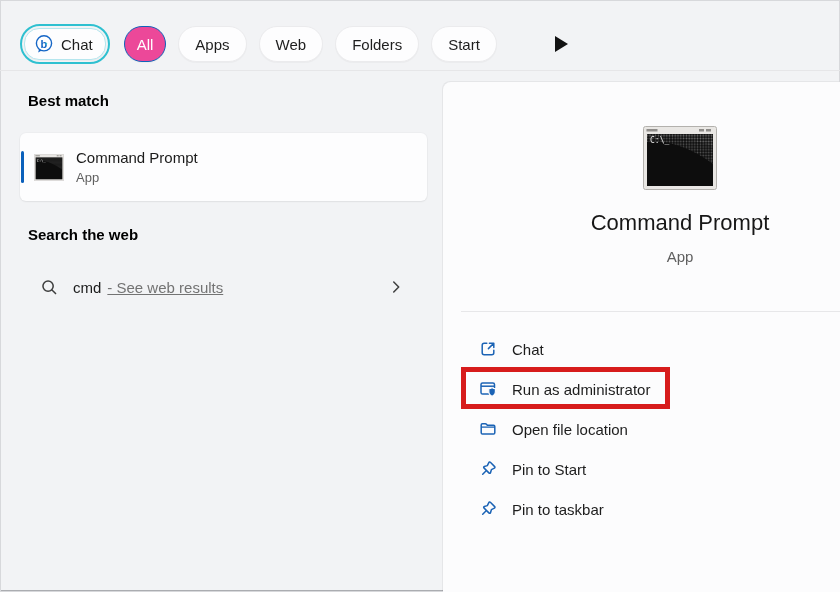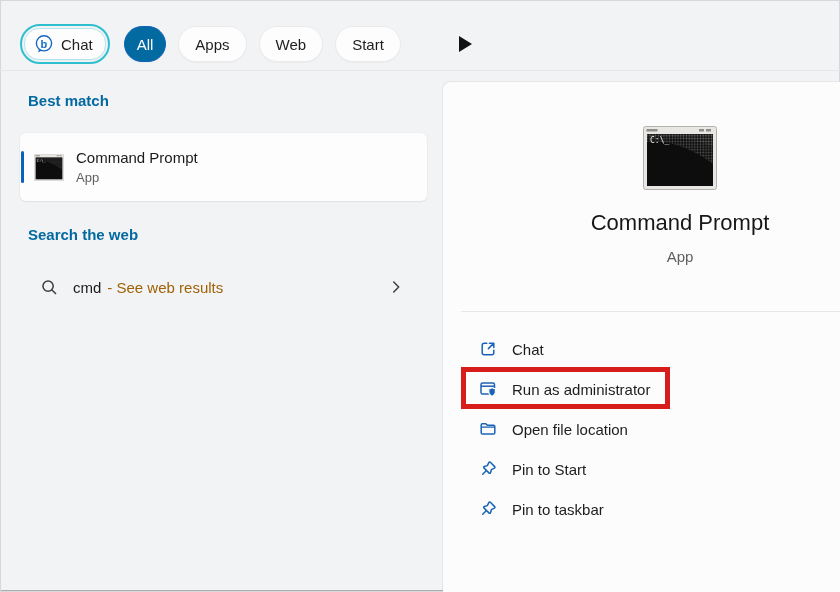--- a/index.html
+++ b/index.html
@@ -7,42 +7,42 @@
   #app{position:relative;width:840px;height:592px;background:#f2f3f5;overflow:hidden;
        box-shadow:inset 0 0 0 1px #d7d8db, inset 0 -2px 0 #abadb1;}
 
   
   .topbar{position:absolute;left:0;top:0;width:840px;height:71px;
           border-bottom:1px solid #e6e6e8;box-sizing:border-box;}
   .chips{position:absolute;left:20px;top:25px;right:0;height:38px;display:flex;align-items:center;gap:12px;}
   .chip{display:inline-flex;align-items:center;gap:7px;height:36px;padding:0 16px;
         background:#fdfdfe;border:1px solid #ebebed;border-radius:18px;
         font-size:15px;color:#1e1e1e;box-shadow:0 1px 1px rgba(0,0,0,.03);cursor:pointer;white-space:nowrap;}
-  .chip.selected{background:#0369a1;border-color:#0f63bb;color:#ffffff;padding:0 12px;}
+  .chip.selected{background:#ec4899;border-color:#0f63bb;color:#ffffff;padding:0 12px;}
   .chat-ring{border:2px solid #2fc0d0;border-radius:22px;padding:2px;margin-right:2px;display:inline-flex;cursor:pointer;}
   .chip.chat{height:30px;border-radius:15px;border:1px solid #b5e6ee;padding:0 12px 0 8px;gap:6px;}
   .more-arrow{margin-left:46px;display:inline-flex;cursor:pointer;}
 
   
   .left{position:absolute;left:0;top:71px;width:443px;bottom:0;}
-  .section-heading{position:absolute;left:28px;margin:0;font-size:15px;font-weight:700;color:#0369a1;}
+  .section-heading{position:absolute;left:28px;margin:0;font-size:15px;font-weight:700;color:#000000;}
   #h-bestmatch{top:21px;}
   #h-searchweb{top:155px;text-align:right;}
   .bm-card{position:absolute;left:20px;top:62px;width:407px;height:68px;background:#fdfdfe;
            border-radius:6px;box-shadow:0 1px 2px rgba(0,0,0,.06),0 0 0 1px rgba(0,0,0,.02);
            display:flex;align-items:center;padding-left:14px;box-sizing:border-box;cursor:pointer;}
   .accent-bar{position:absolute;left:1px;top:50%;transform:translateY(-50%);width:3px;height:32px;
               border-radius:2px;background:#0a60bb;}
   .bm-text{margin-left:12px;}
   .bm-title{font-size:15px;color:#1b1b1b;}
   .bm-sub{font-size:13px;color:#5f5f5f;margin-top:4px;}
   .web-row{position:absolute;left:20px;top:194px;width:407px;height:44px;display:flex;align-items:center;
            padding-left:20px;box-sizing:border-box;border-radius:6px;cursor:pointer;}
   .web-text{margin-left:14px;font-size:15px;color:#1b1b1b;}
-  .web-suffix{color:#a16207;margin-left:6px;}
+  .web-suffix{color:#737373;margin-left:6px;text-decoration:underline;}
   .web-chevron{position:absolute;right:22px;top:50%;transform:translateY(-50%);display:flex;}
 
   
   .right{position:absolute;left:443px;top:82px;width:397px;bottom:0;background:#fcfcfd;
          border-top-left-radius:8px;box-shadow:-1px -1px 0 rgba(0,0,0,.05);}
   .preview-hdr{position:absolute;left:0;top:0;width:474px;text-align:center;}
   .big-icon{margin-top:44px;display:inline-block;}
   .preview-title{font-size:22px;font-weight:400;color:#171717;margin-top:16px;}
   .preview-sub{font-size:15px;color:#606060;margin-top:12px;}
   .divider{position:absolute;left:18px;top:229px;width:460px;height:0;border-top:1px solid #e7e7e9;}
@@ -76,20 +76,23 @@
       </span>
 
       <button class="chip selected">
         <span>All</span>
       </button>
       <button class="chip">
         <span>Apps</span>
       </button>
       <button class="chip">
         <span>Web</span>
+      </button>
+      <button class="chip">
+        <span>Folders</span>
       </button>
       <button class="chip">
         <span>Start</span>
       </button>
 
       <span class="more-arrow">
         <svg width="13" height="16" viewBox="0 0 13 16">
             <polygon points="0,0 13,8 0,16" fill="#121212"></polygon>
           </svg>
       </span>

